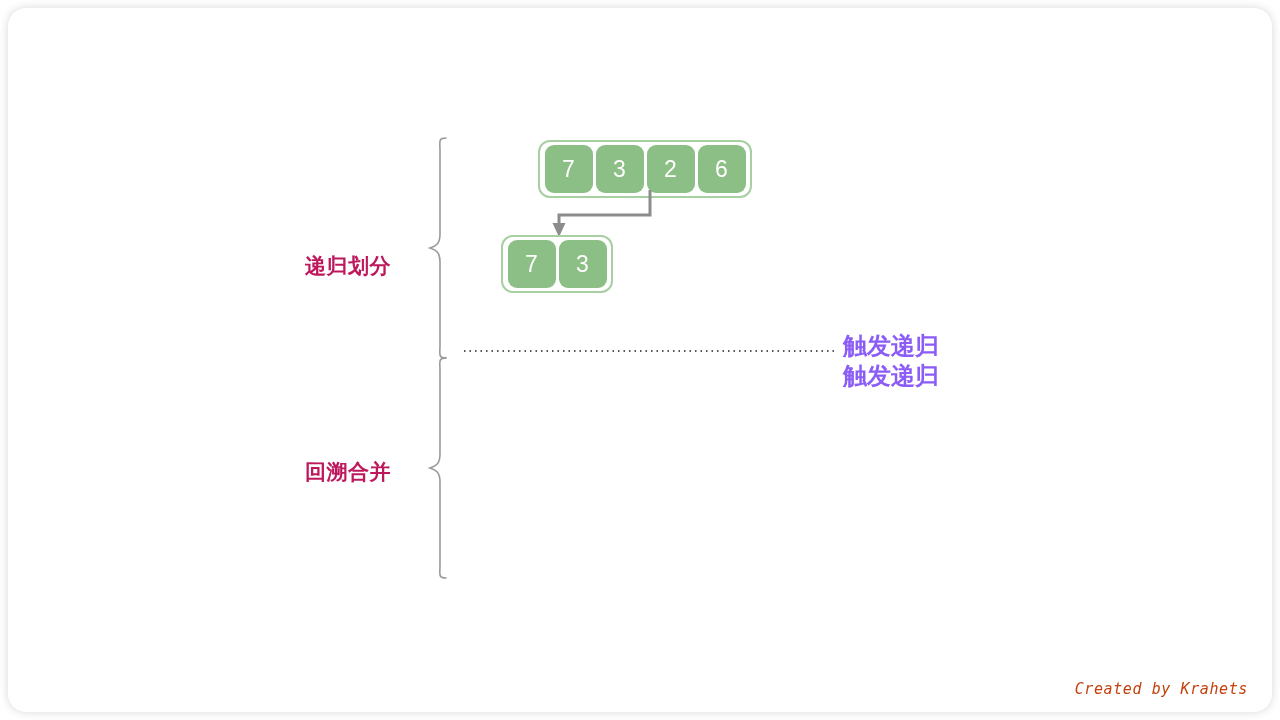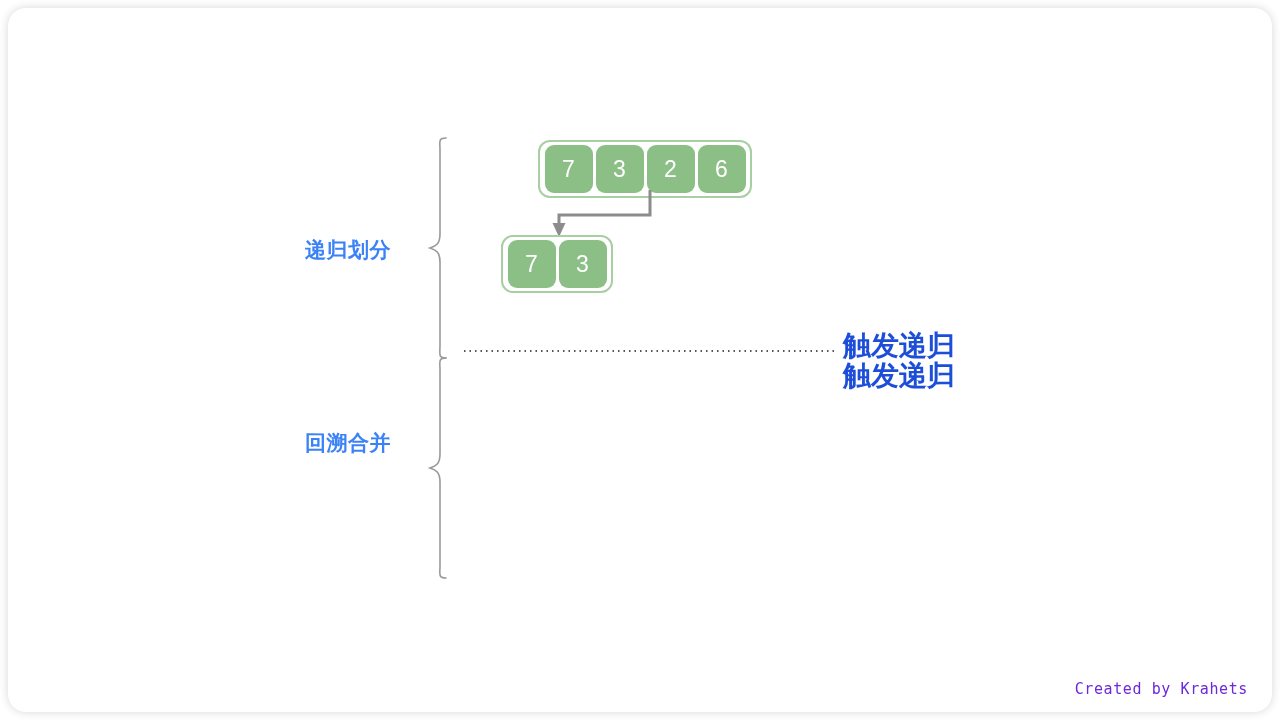--- a/index.html
+++ b/index.html
@@ -26,26 +26,27 @@
     border-radius: 18px;
     box-shadow: 0 0 10px rgba(0,0,0,0.16);
     box-sizing: border-box;
   }
 
   
   .section-label {
     position: absolute;
     font-size: 21px;
     font-weight: bold;
-    color: #3b82f6;
+    color: #be185d;
     letter-spacing: 0.5px;
     white-space: nowrap;
+    margin-top: 16px;
   }
   #label-divide { left: 305px; top: 236px; }
-  #label-merge  { left: 305px; top: 429px; }
+  #label-merge  { left: 305px; top: 442px; }
 
   
   .brace-svg {
     position: absolute;
     overflow: visible;
   }
   #brace-divide { left: 428px; top: 136px; }
   #brace-merge  { left: 428px; top: 356px; }
 
   
@@ -89,37 +90,38 @@
     left: 462px;
     top: 346px;
     overflow: visible;
   }
 
   
   #note-terminate {
     position: absolute;
     left: 843px;
     top: 331px;
-    font-size: 28px;
+    font-size: 24px;
     font-weight: bold;
-    color: #1d4ed8;
+    color: #8b5cf6;
     line-height: 30px;
     white-space: nowrap;
   }
 
   
   #watermark {
     position: absolute;
     right: 32px;
     bottom: 22px;
     font-family: "DejaVu Sans Mono", "Liberation Mono", monospace;
     font-size: 15px;
-    color: #6d28d9;
+    color: #c2410c;
     letter-spacing: 0.6px;
     white-space: nowrap;
+    font-style: italic;
   }
 </style>
 </head>
 <body>
 
 <div id="canvas">
   <div class="card"></div>
 
   <div class="section-label" id="label-divide">递归划分</div>
 

